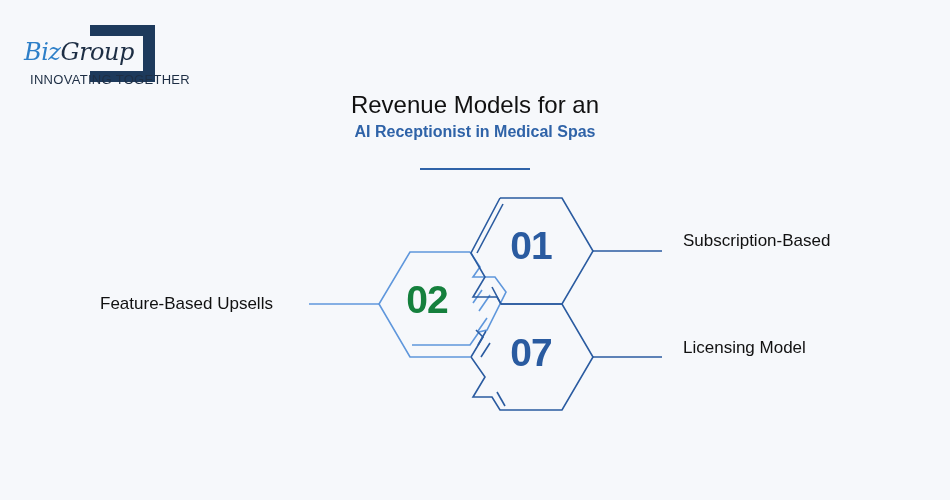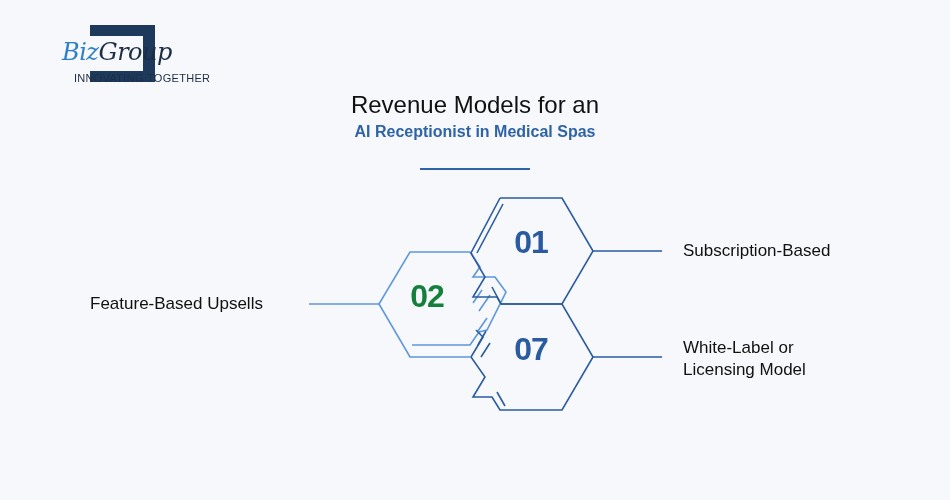--- a/index.html
+++ b/index.html
@@ -2,39 +2,39 @@
 <html><head>
   <meta charset="utf-8">
   <style>
     * { box-sizing: border-box; margin: 0; padding: 0; }
     html, body { width: 950px; height: 500px; overflow: hidden; }
     body { background: #f6f8fb; font-family: "Liberation Sans", "DejaVu Sans", sans-serif; position: relative; color: #111; }
 
     .logo { position: absolute; left: 0; top: 0; width: 170px; height: 90px; }
     .logo-frame { position: absolute; left: 90px; top: 25px; width: 65px; height: 57px; background: #1d3a5c; }
     .logo-frame-inner { position: absolute; left: 0; top: 11px; width: 53px; height: 35px; background: #f6f8fb; }
-    .logo-text { position: absolute; left: 24px; top: 38px; font-family: "DejaVu Serif", "Liberation Serif", serif; font-style: italic; font-size: 24px; letter-spacing: -0.5px; color: #1d2e44; white-space: nowrap; margin-left: 38px; }
+    .logo-text { position: absolute; left: 24px; top: 38px; font-family: "DejaVu Serif", "Liberation Serif", serif; font-style: italic; font-size: 24px; letter-spacing: -0.5px; color: #1d2e44; white-space: nowrap; }
     .logo-text .biz { color: #2d7fc8; }
-    .logo-tag { position: absolute; left: 30px; top: 72px; font-size: 11px; letter-spacing: 0.3px; color: #1d2e44; white-space: nowrap; margin-left: 44px; }
+    .logo-tag { position: absolute; left: 30px; top: 72px; font-size: 13px; letter-spacing: 0.3px; color: #1d2e44; white-space: nowrap; }
 
     .title { position: absolute; left: 0; width: 950px; text-align: center; }
     .title-1 { top: 91px; font-size: 24px; color: #111; }
     .title-2 { top: 123px; font-size: 16px; font-weight: bold; color: #2f63a8; }
     .title-rule { position: absolute; left: 420px; top: 168px; width: 110px; height: 2px; background: #2f63a8; }
 
     svg.diagram { position: absolute; left: 0; top: 0; }
 
-    .num { position: absolute; font-size: 32px; font-weight: bold; letter-spacing: -1px; text-align: center; width: 80px; }
+    .num { position: absolute; font-size: 39px; font-weight: bold; letter-spacing: -1px; text-align: center; width: 80px; }
     .num-1 { left: 491px; top: 224px; color: #2a5ba0; }
     .num-2 { left: 387px; top: 278px; color: #15803d; }
     .num-3 { left: 491px; top: 331px; color: #2a5ba0; }
 
     .label { position: absolute; font-size: 17px; line-height: 22px; color: #111; }
-    .label-1 { left: 683px; top: 240px; }
-    .label-2 { left: 90px; top: 293px; }
+    .label-1 { left: 683px; top: 230px; }
+    .label-2 { left: 100px; top: 293px; }
     .label-3 { left: 683px; top: 337px; }
   </style>
 </head>
 <body>
 
 <div class="logo">
   <div class="logo-frame">
     <div class="logo-frame-inner"></div>
   </div>
   <div class="logo-text"><span class="biz">Biz</span><span>Group</span></div>
@@ -74,15 +74,14 @@
 <div class="num num-2">02</div>
 <div class="num num-3">07</div>
 
 <div class="label label-1">
   <div>Subscription-Based</div>
 </div>
 <div class="label label-2">
   <div>Feature-Based Upsells</div>
 </div>
 <div class="label label-3">
-  <div>White-Label or</div>
   <div>Licensing Model</div>
 </div>
 
 </body></html>

